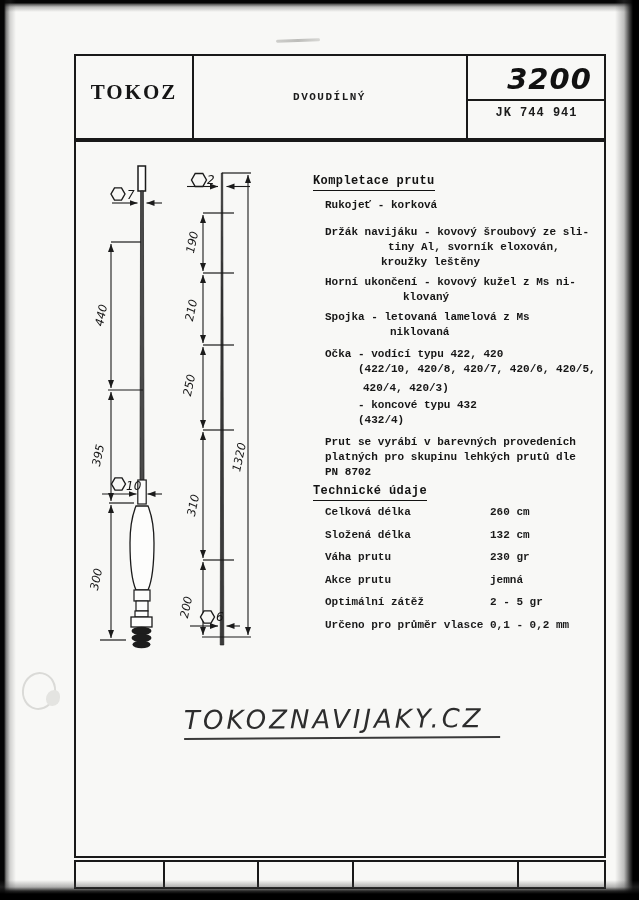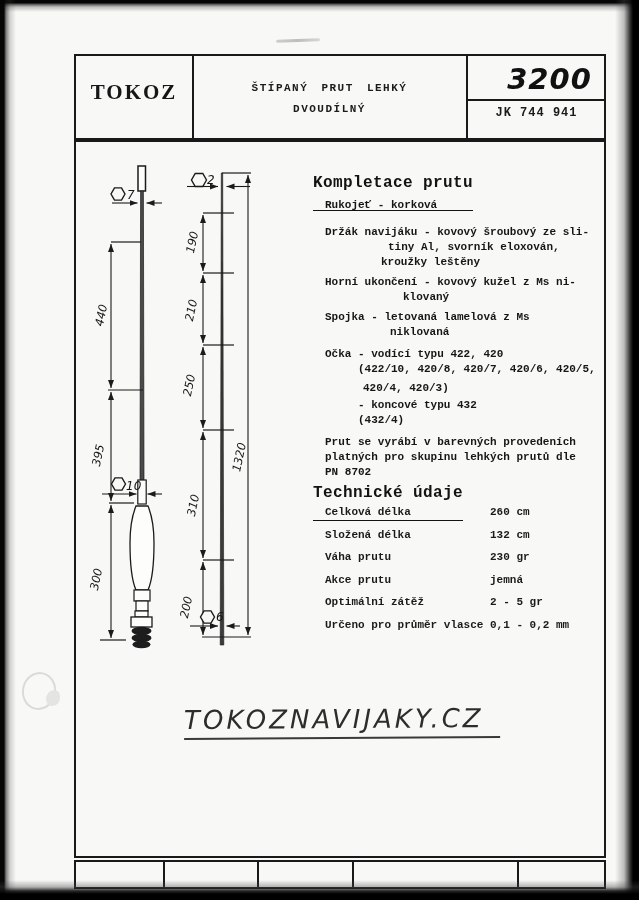--- a/index.html
+++ b/index.html
@@ -39,22 +39,22 @@
     position:absolute;left:467px;top:62px;width:165px;text-align:center;
     font-family:"DejaVu Sans", sans-serif;font-weight:bold;font-style:italic;
     font-size:29px;letter-spacing:1px;color:#111;
   }
   .code{position:absolute;left:467px;top:106px;width:139px;text-align:center;
     font-weight:bold;font-size:12px;letter-spacing:1px;}
 
   
   .col{position:absolute;left:313px;top:168px;width:293px;height:520px;}
   .ln{position:absolute;white-space:nowrap;font-weight:bold;font-size:11px;color:#161616;}
-  .hd{position:absolute;white-space:nowrap;font-weight:bold;font-size:16px;color:#131313;
-      border-bottom:1.5px solid #131313;padding-bottom:18px;letter-spacing:.4px;}
+  .hd{position:absolute;white-space:nowrap;font-weight:bold;font-size:12px;color:#131313;
+      border-bottom:1.5px solid #131313;padding-bottom:2px;letter-spacing:.4px;}
   .trow-label{position:absolute;white-space:nowrap;font-weight:bold;font-size:11px;}
   .trow-value{position:absolute;white-space:nowrap;font-weight:bold;font-size:11px;}
 
   
   .wm{
     position:absolute;left:184px;top:704px;width:316px;
     font-family:"DejaVu Sans", sans-serif;font-style:italic;
     font-size:26px;letter-spacing:3px;color:#2d2d2d;
     border-bottom:2px solid #3a3a3a;padding-bottom:3px;
     transform:rotate(-.4deg);white-space:nowrap;
@@ -77,21 +77,20 @@
 
 <div class="page">
 
   <div class="box" style="left:74px;top:54px;width:532px;height:86px;"></div>
   <div class="vline" style="left:192px;top:54px;height:86px;"></div>
   <div class="vline" style="left:466px;top:54px;height:86px;"></div>
   <div class="hline" style="left:467px;top:99px;width:139px;height:1.5px;"></div>
 
   <div class="brand">TOKOZ</div>
   <div class="title-wrap">
-    <div class="title-l1">ŠTÍPANÝ PRUT LEHKÝ</div>
     <div class="title-l2">DVOUDÍLNÝ</div>
   </div>
   <div class="model">3200</div>
   <div class="code">JK 744 941</div>
 
   <div class="box" style="left:74px;top:140px;width:532px;height:718px;"></div>
 
   <svg style="position:absolute;left:74px;top:140px;z-index:5;" width="240" height="545" viewBox="0 0 240 545">
     <defs>
       <marker id="ah" markerWidth="10" markerHeight="8" refX="8" refY="3" orient="auto" markerUnits="userSpaceOnUse">

